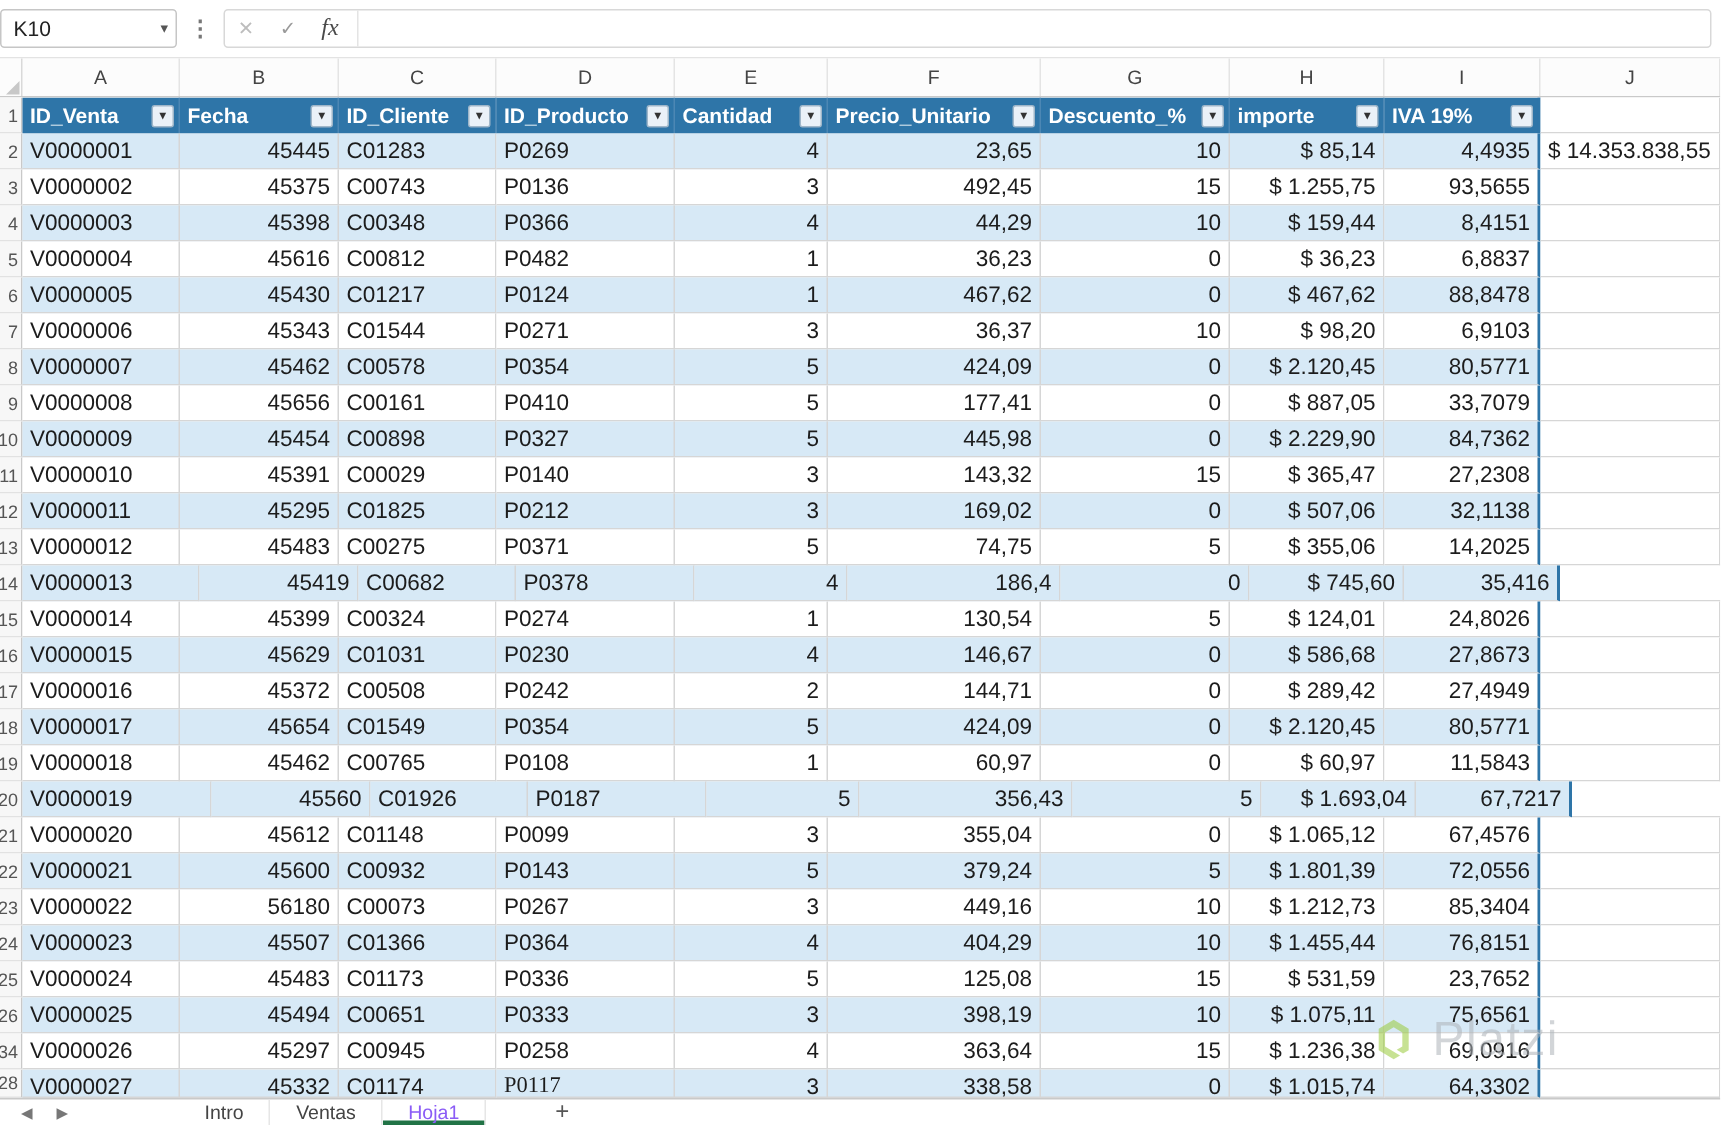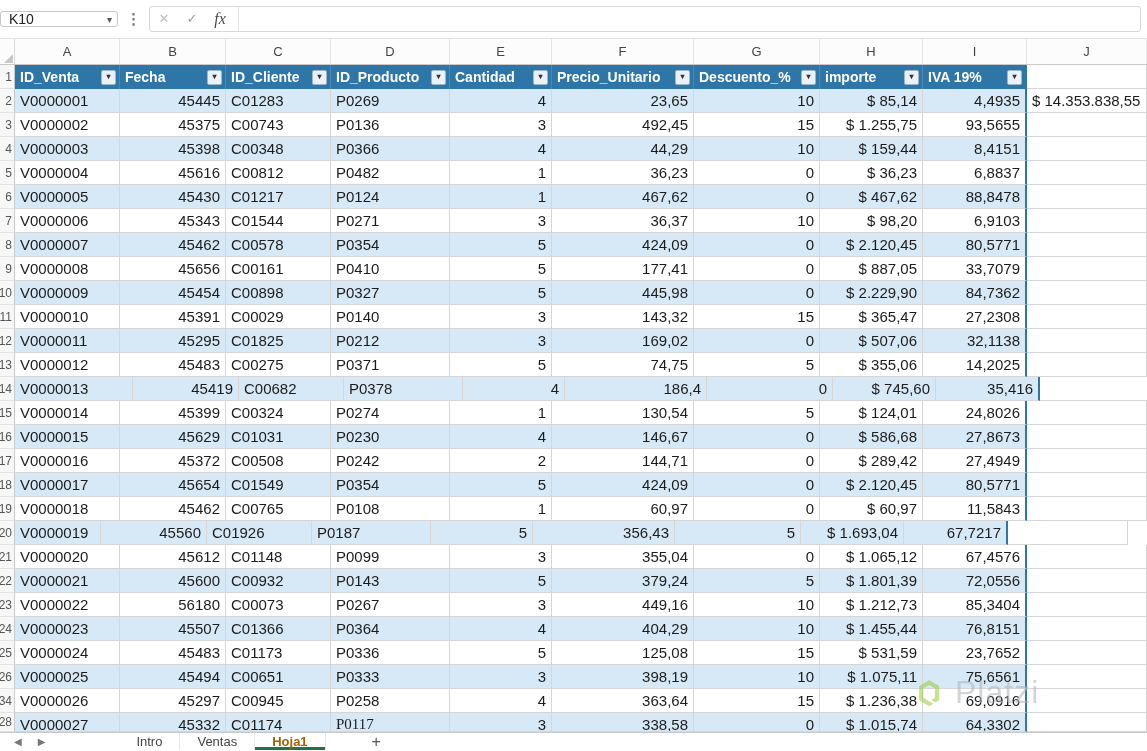--- a/index.html
+++ b/index.html
@@ -3,21 +3,21 @@
 <meta charset="utf-8">
 <style>
   * { margin:0; padding:0; box-sizing:border-box; }
   html,body { width:1147px; height:751px; overflow:hidden; background:#fff;
     font-family:"Liberation Sans", sans-serif; }
   .app { position:relative; width:1147px; height:751px; overflow:hidden; background:#fff; }
 
   
   .formula-bar { height:39px; border-bottom:1px solid #E3E3E3; display:flex; align-items:center;
     background:#fff; padding-right:6px; }
-  .name-box { width:118px; height:16px; border:1px solid #C6C6C6; border-radius:3px;
+  .name-box { width:118px; height:26px; border:1px solid #C6C6C6; border-radius:3px;
     display:flex; align-items:center; padding:0 5px 0 8px; font-size:14px; color:#222; background:#fff; }
   .name-box .nb-text { flex:1; overflow:hidden; white-space:nowrap; }
   .chev { font-size:10px; color:#555; }
   .dots { color:#777; font-size:15px; padding:0 8px; font-weight:bold; }
   .fx-group { flex:1; height:26px; border:1px solid #D8D8D8; border-radius:3px;
     display:flex; align-items:center; background:#fff; }
   .fxbtn { width:28px; text-align:center; font-size:13px; line-height:24px; }
   .cancel { color:#BDBDBD; }
   .check { color:#9A9A9A; }
   .fx { font-style:italic; color:#4a4a4a; font-family:"Liberation Serif", serif; font-size:16px; }
@@ -57,21 +57,21 @@
   .filter-btn { width:15px; height:15px; flex:none; background:#EAF1F8; border:1px solid #9FB6C9;
     border-radius:2px; display:flex; align-items:center; justify-content:center; margin-left:2px; }
   .farrow { font-size:8px; color:#333; line-height:1; }
 
   
   .tabbar { height:18px; border-top:1px solid #C9C9C9; background:#fff; display:flex;
     align-items:stretch; font-size:13px; color:#444; overflow:hidden; }
   .tab-nav { display:flex; align-items:center; gap:16px; padding:0 14px; color:#777; font-size:10px; }
   .tabs { display:flex; margin-left:60px; }
   .tab { padding:0 17px; display:flex; align-items:center; border-right:1px solid #E6E6E6; color:#444; }
-  .tab.active { font-weight:bold; color:#a16207; box-shadow:inset 0 -3px 0 #217346; }
+  .tab.active { font-weight:normal; color:#8b5cf6; box-shadow:inset 0 -3px 0 #217346; }
   .add-tab { margin-left:36px; display:flex; align-items:center; font-size:16px; color:#555; padding:0 10px; }
 
   
   .watermark { position:absolute; left:916px; top:674px; display:flex; align-items:center; gap:9px;
     opacity:0.55; pointer-events:none; z-index:5; }
   .wm-text { font-size:32px; color:#AEB4BA; font-weight:500; letter-spacing:1px; }
 </style>
 </head>
 <body>
 
@@ -433,21 +433,21 @@
         <div class="cell num" style="width: 142px;">60,97</div>
         <div class="cell num" style="width: 126px;">0</div>
         <div class="cell num" style="width: 103px;">$ 60,97</div>
         <div class="cell num tbl-right" style="width: 104px;">11,5843</div>
         <div class="cell plain txt" style="width: 120px;"></div>
       </div>
       <div class="sheet-row band">
         <div class="row-hdr">
           <span style="white-space: nowrap;">20</span>
         </div>
-        <div class="cell txt" style="width: 86px;">V0000019</div>
+        <div class="cell txt" style="width: 126px;">V0000019</div>
         <div class="cell num" style="width: 106px;">45560</div>
         <div class="cell txt" style="width: 105px;">C01926</div>
         <div class="cell txt" style="width: 119px;">P0187</div>
         <div class="cell num" style="width: 102px;">5</div>
         <div class="cell num" style="width: 142px;">356,43</div>
         <div class="cell num" style="width: 126px;">5</div>
         <div class="cell num" style="width: 103px;">$ 1.693,04</div>
         <div class="cell num tbl-right" style="width: 104px;">67,7217</div>
         <div class="cell plain txt" style="width: 120px;"></div>
       </div>

